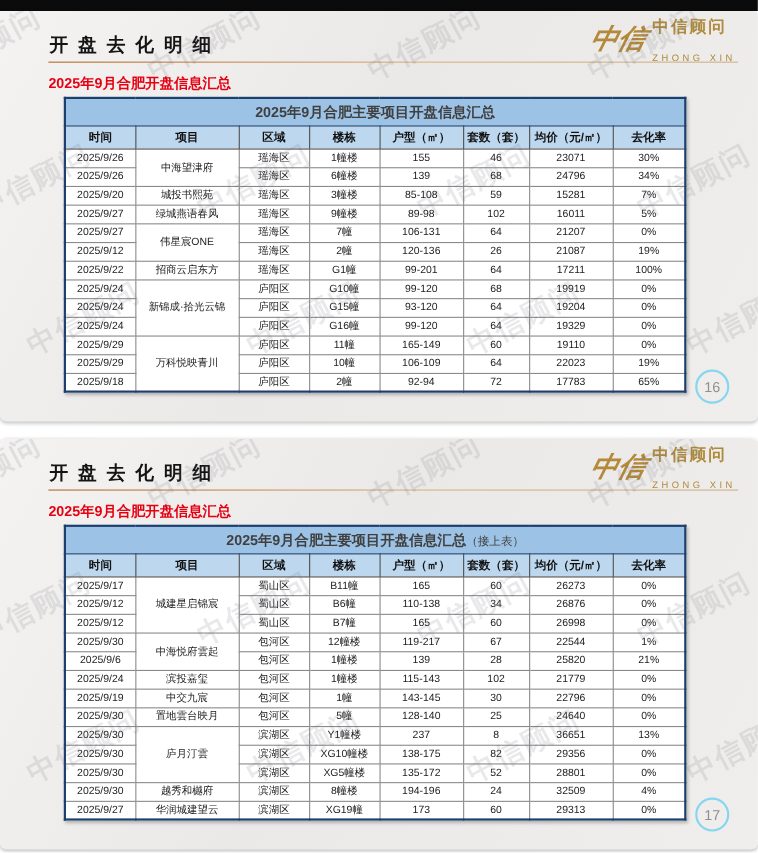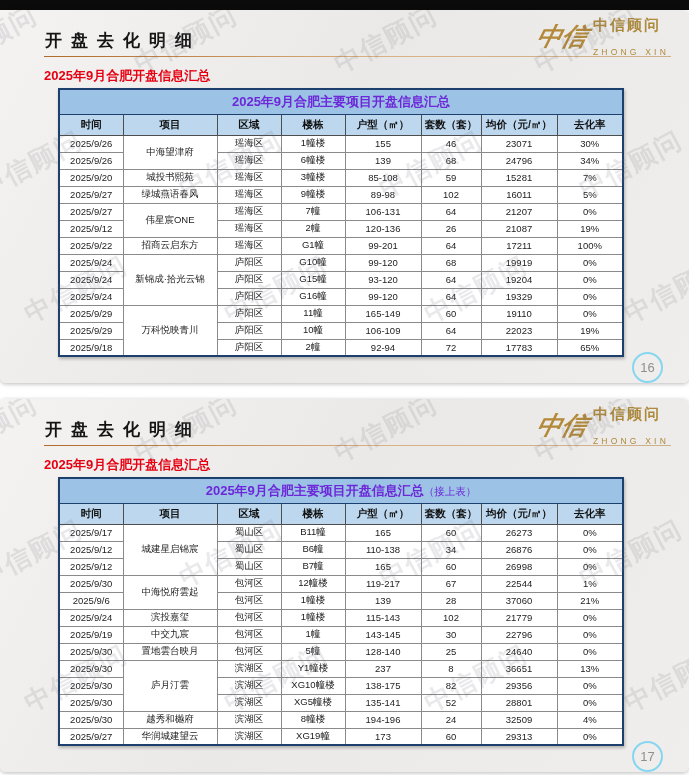--- a/index.html
+++ b/index.html
@@ -37,34 +37,34 @@
 
   .subtitle {
     position:absolute; left:44px; top:57px; font-size:13px; font-weight:800; color:#e60012; z-index:2;
   }
 
   .table-wrap { position:absolute; left:58px; top:78px; z-index:1; }
   table { border-collapse:collapse; table-layout:fixed; width:564px; background:#ffffff;
           border:2px solid #1c3f6e; box-shadow:1px 2px 3px rgba(0,0,0,.25); }
   .title-row th {
     background:#9cc2e5; border:1px solid #1c3f6e; height:25px;
-    font-size:13px; font-weight:800; color:#6d28d9; text-align:center;
+    font-size:13px; font-weight:800; color:#404040; text-align:center;
   }
   .title-suffix { font-size:10.5px; font-weight:400; }
   .header-row th {
     background:#bdd7ee; border:1px solid #4d4d4d; height:21px;
     font-size:10.5px; font-weight:700; color:#111; text-align:center;
   }
   tbody td {
     border:1px solid #8a8a8a; height:17px; font-size:9.5px; color:#1c1c1c;
     text-align:center; padding:0 2px; background:#ffffff; white-space:nowrap; overflow:hidden;
   }
 
   .page-circle {
-    position:absolute; right:26px; bottom:0; width:31px; height:31px; z-index:6;
+    position:absolute; right:26px; bottom:16px; width:31px; height:31px; z-index:6;
     border:2px solid #86d6f1; border-radius:50%; color:#8f8f8f; font-size:13px;
     display:flex; align-items:center; justify-content:center; background:transparent;
   }
 
   .wm-layer { position:absolute; inset:0; z-index:5; pointer-events:none; }
   .wm {
     position:absolute; font-size:26px; font-weight:700; letter-spacing:2px;
     color:rgba(110,110,118,.15); transform:rotate(-28deg); white-space:nowrap;
   }
 </style>
@@ -339,21 +339,21 @@
             <td>67</td>
             <td>22544</td>
             <td>1%</td>
           </tr>
           <tr>
             <td>2025/9/6</td>
             <td>包河区</td>
             <td>1幢楼</td>
             <td>139</td>
             <td>28</td>
-            <td>37060</td>
+            <td>25820</td>
             <td>21%</td>
           </tr>
           <tr>
             <td>2025/9/24</td>
             <td rowspan="1">滨投嘉玺</td>
             <td>包河区</td>
             <td>1幢楼</td>
             <td>115-143</td>
             <td>102</td>
             <td>21779</td>
@@ -395,21 +395,21 @@
             <td>XG10幢楼</td>
             <td>138-175</td>
             <td>82</td>
             <td>29356</td>
             <td>0%</td>
           </tr>
           <tr>
             <td>2025/9/30</td>
             <td>滨湖区</td>
             <td>XG5幢楼</td>
-            <td>135-141</td>
+            <td>135-172</td>
             <td>52</td>
             <td>28801</td>
             <td>0%</td>
           </tr>
           <tr>
             <td>2025/9/30</td>
             <td rowspan="1">越秀和樾府</td>
             <td>滨湖区</td>
             <td>8幢楼</td>
             <td>194-196</td>

